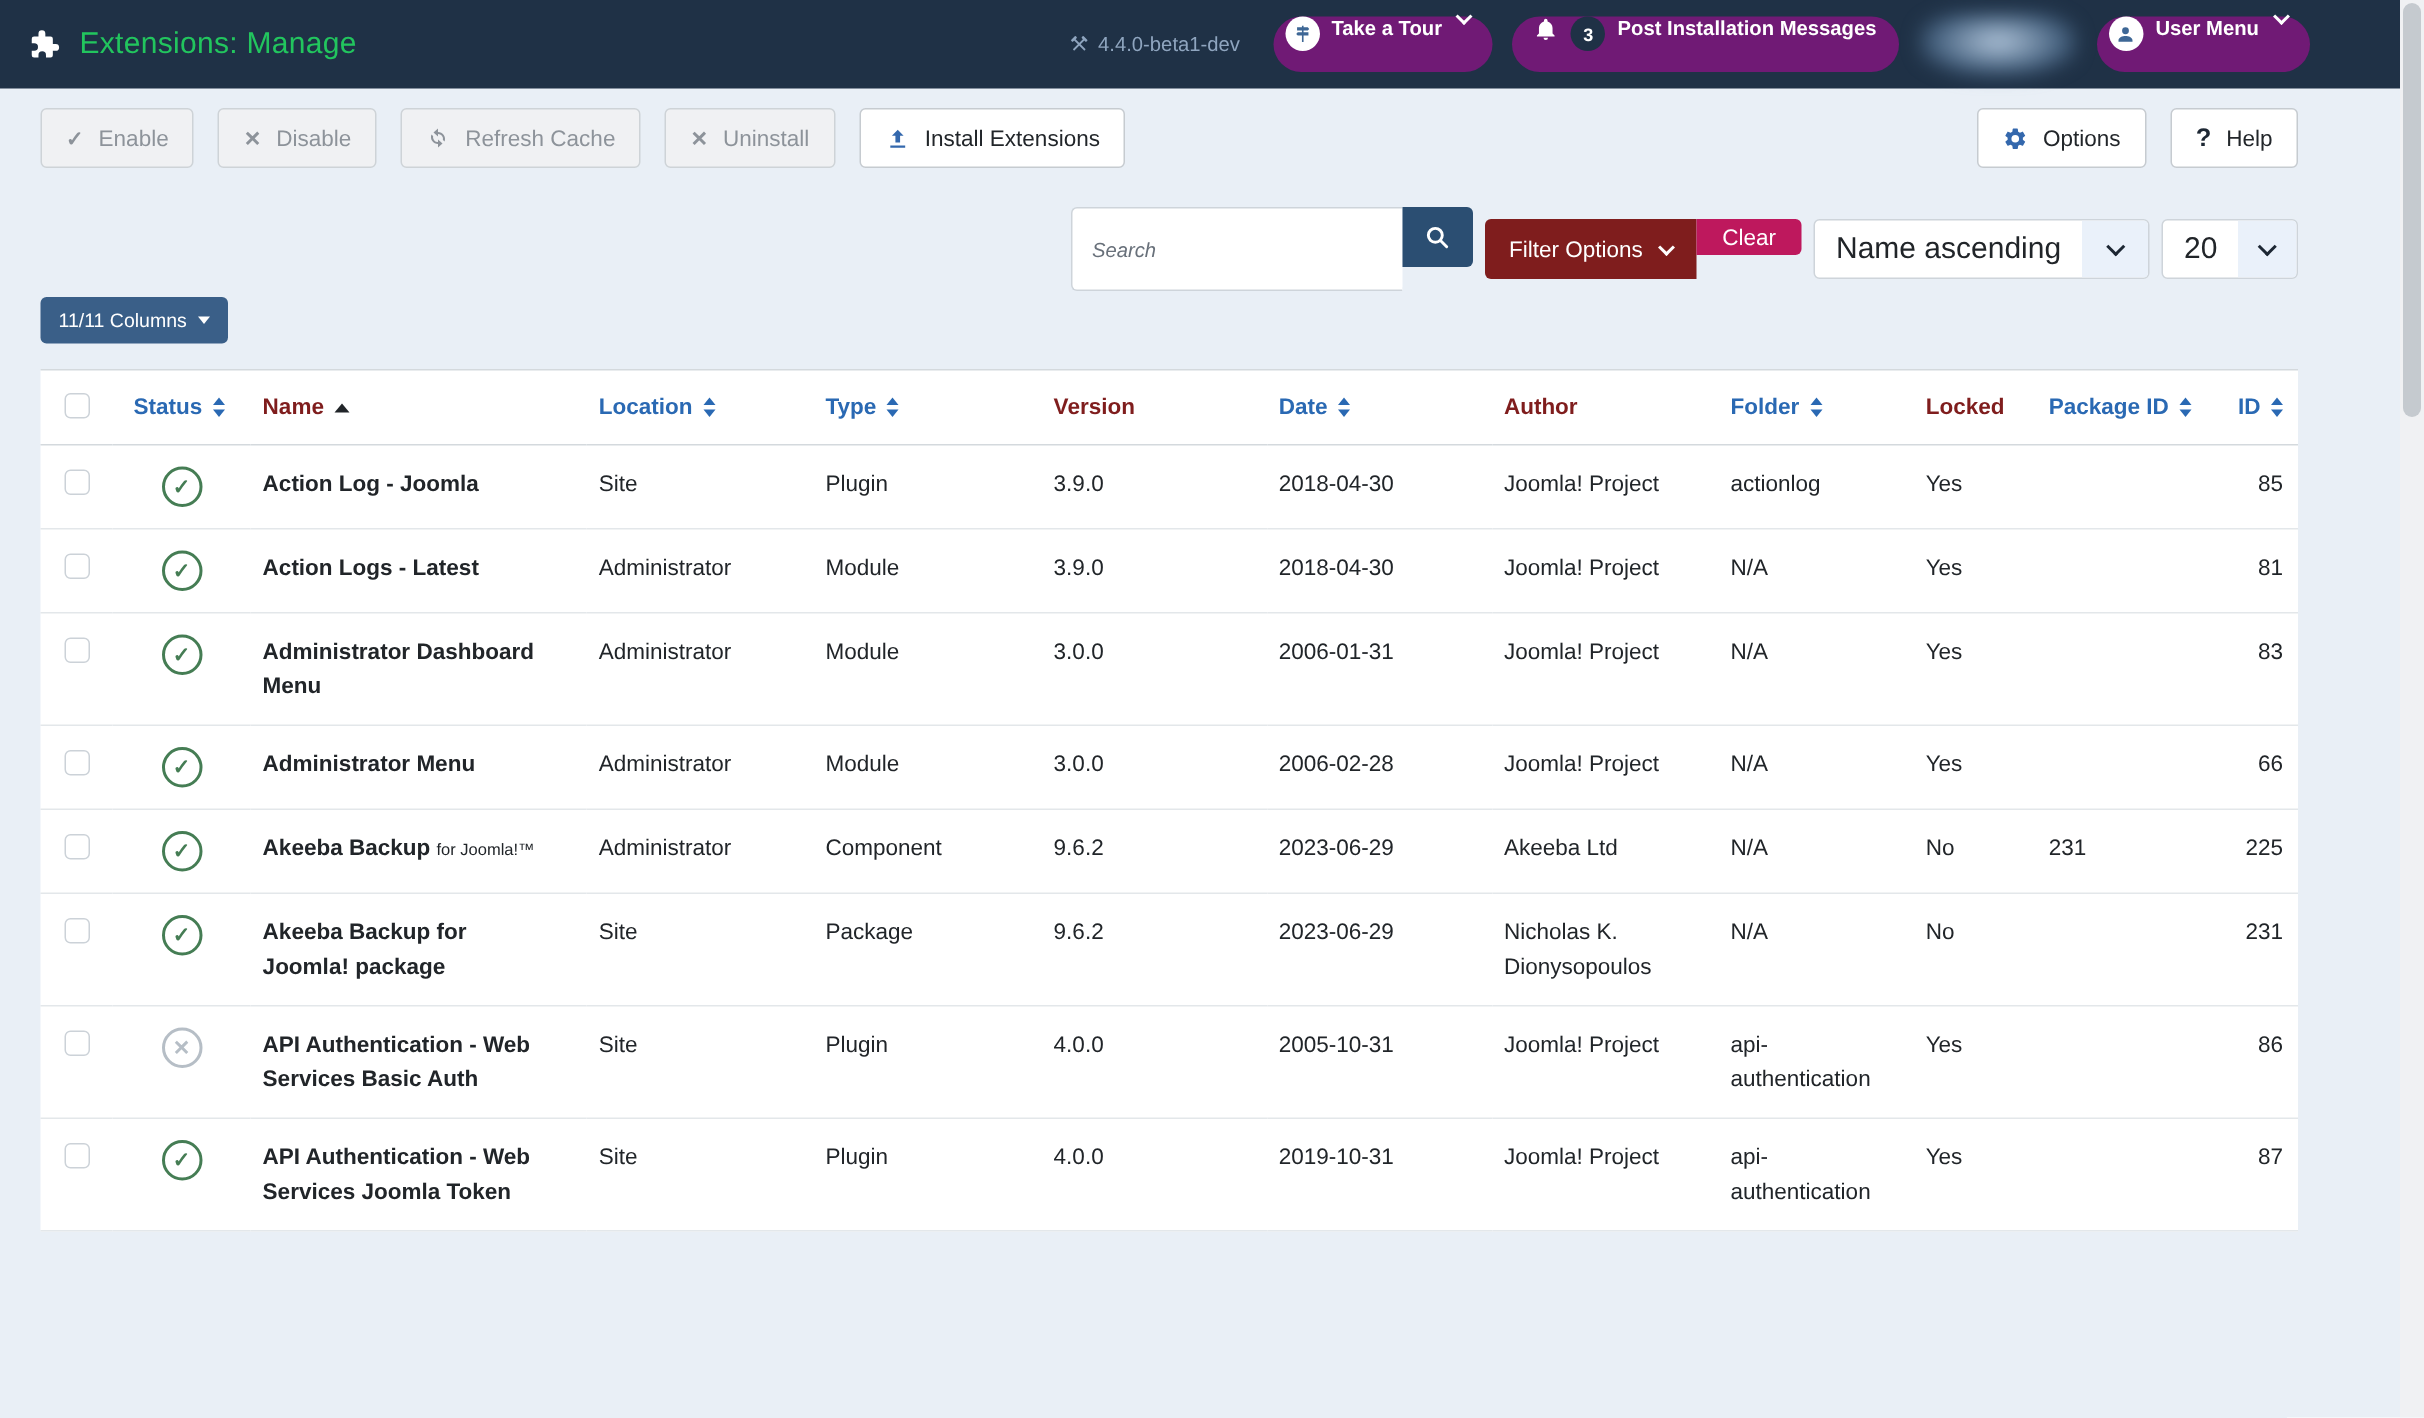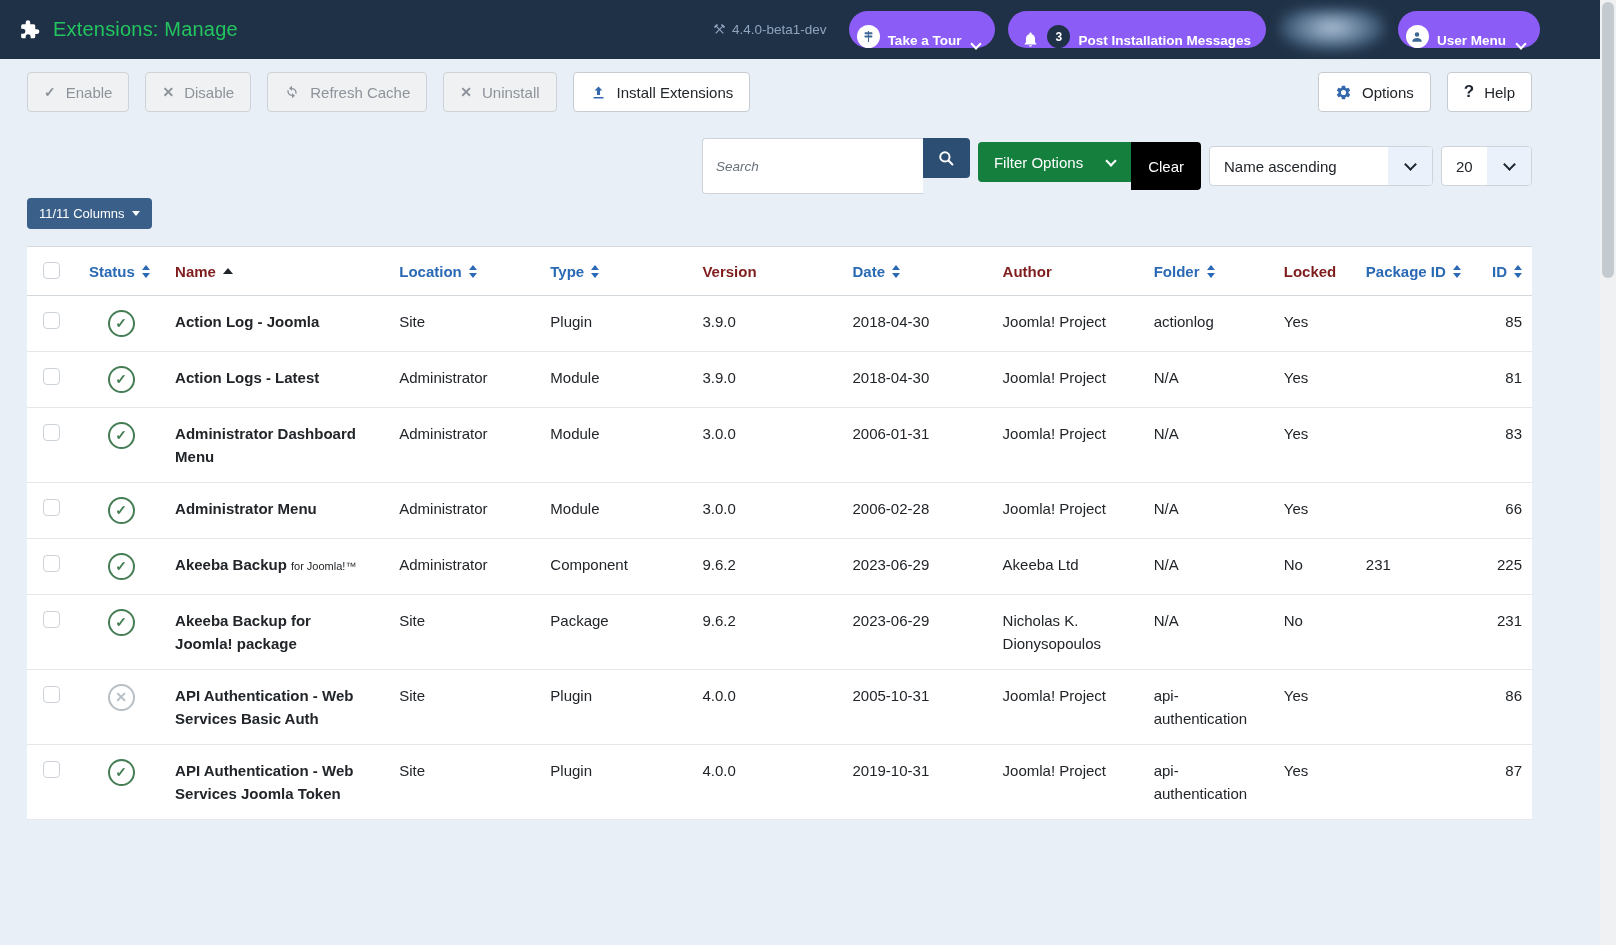--- a/index.html
+++ b/index.html
@@ -8,22 +8,22 @@
     width:1616px; height:945px; overflow:hidden; position:relative;
     background:#e9eff6; font-family:"Liberation Sans", sans-serif; color:#212529;
   }
 
   
   .topbar { height:59px; background:#1f3146; display:flex; align-items:center; padding:0 76px 0 17px; }
   .brand { display:flex; align-items:center; gap:11px; }
   .brand h1 { margin:0; color:#22c55e; font-size:20px; font-weight:500; letter-spacing:.2px; }
   .top-right { margin-left:auto; display:flex; align-items:center; gap:13px; }
   .version { display:flex; align-items:center; gap:6px; color:#8fa5bf; font-size:13.5px; margin-right:9px; }
-  .pill { background:#8b5cf6; border:none; color:#fff; height:37px; border-radius:19px;
-          display:flex; align-items:flex-end; gap:8px; padding:0 15px 0 8px;
+  .pill { background:#701a75; border:none; color:#fff; height:37px; border-radius:19px;
+          display:flex; align-items:flex-start; gap:8px; padding:0 15px 0 8px;
           font-size:13.5px; font-weight:700; font-family:inherit; cursor:pointer; }
   .pill.pad-l { padding-left:14px; }
   .ic-circle { width:23px; height:23px; border-radius:50%; background:#fff;
                display:flex; align-items:center; justify-content:center; flex:0 0 auto; }
   .badge3 { background:#1f3146; min-width:23px; height:23px; border-radius:50%;
             display:flex; align-items:center; justify-content:center; font-size:12px; font-weight:700; color:#fff; }
   .chev-w { width:8px; height:8px; border-right:2.5px solid #fff; border-bottom:2.5px solid #fff;
             transform:rotate(45deg); margin:-4px 0 0 3px; }
   .blur-blob { width:106px; height:42px; border-radius:10px;
     background:radial-gradient(ellipse at 50% 45%, rgba(187,207,228,.95), rgba(96,130,165,.6) 58%, rgba(31,49,70,0) 80%);
@@ -45,27 +45,27 @@
 
   
   .filter-row { display:flex; justify-content:flex-end; align-items:center; margin-top:26px; }
   .search-box { display:flex; }
   .search-input { width:221px; height:56px; border:1px solid #ced4da; border-right:none;
                   border-radius:4px 0 0 4px; padding:0 13px; font-size:13.5px; font-family:inherit; color:#212529; }
   .search-input::placeholder { font-style:italic; color:#68707a; }
   .search-btn { width:47px; height:40px; background:#2b4e72; border:none; border-radius:0 4px 4px 0;
                 display:flex; align-items:center; justify-content:center; cursor:pointer; }
   .fo-group { display:flex; margin-left:8px; }
-  .btn-filter { background:#15803d; color:#fff; border:none; border-radius:4px 0 0 4px; height:40px;
-                padding:0 16px; font-size:15px; font-family:inherit; display:flex; align-items:center; gap:21px; cursor:pointer; }
-  .btn-clear { background:#000000; color:#fff; border:none; border-radius:0 4px 4px 0; height:48px;
+  .btn-filter { background:#7f1d1d; color:#fff; border:none; border-radius:4px 0 0 4px; height:40px;
+                padding:0 16px; font-size:15px; font-family:inherit; display:flex; align-items:center; gap:9px; cursor:pointer; }
+  .btn-clear { background:#be185d; color:#fff; border:none; border-radius:0 4px 4px 0; height:24px;
                padding:0 17px; font-size:15px; font-family:inherit; cursor:pointer; }
   .select { height:40px; background:#fff; border:1px solid #ced4da; border-radius:4px;
             display:flex; align-items:center; margin-left:8px; cursor:pointer; overflow:hidden; }
-  .sel-label { padding:0 14px; font-size:15px; white-space:nowrap; }
+  .sel-label { padding:0 14px; font-size:20px; white-space:nowrap; }
   .sel-caret { width:44px; align-self:stretch; background:#eaf1fa; display:flex; align-items:center; justify-content:center; margin-left:auto; }
   .chev-d { width:9px; height:9px; border-right:2px solid #1d2733; border-bottom:2px solid #1d2733;
             transform:rotate(45deg); margin-top:-4px; }
   .w-sort { width:224px; } .w-limit { width:91px; }
 
   
   .cols-row { display:flex; justify-content:flex-start; margin-top:4px; }
   .btn-cols { background:#3a5f88; color:#fff; border:none; border-radius:4px; height:31px;
               padding:0 12px; font-size:13px; font-family:inherit; display:flex; align-items:center; gap:7px; cursor:pointer; }
   .tri-dn { width:0; height:0; border:4px solid transparent; border-top:5px solid #fff; margin-top:4px; }

